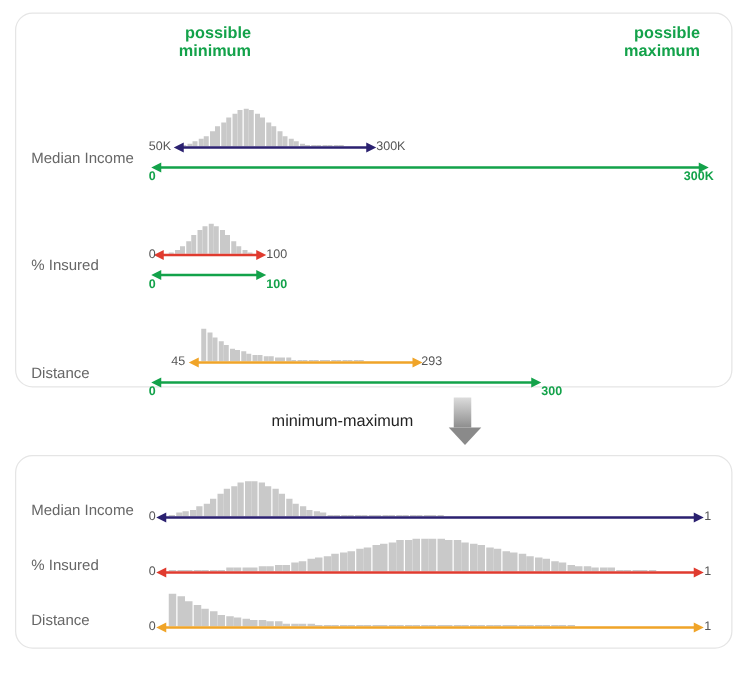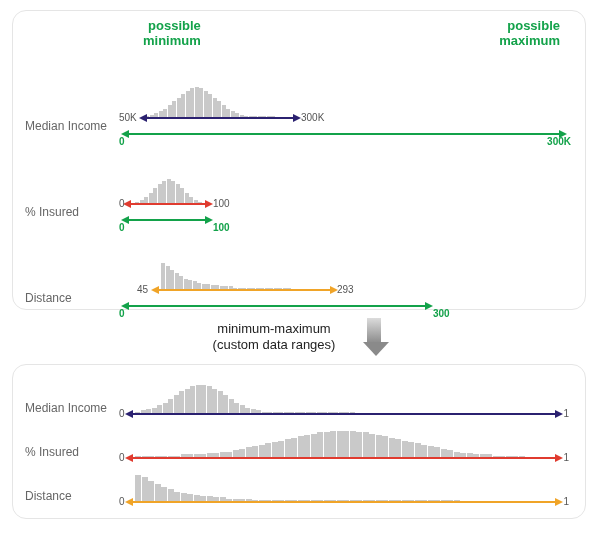--- a/index.html
+++ b/index.html
@@ -295,21 +295,20 @@
           <span class="endlabel greenlbl" style="left:312px; bottom:4px;">300</span>
         </div>
       </div>
 
     </div>
   </div>
 
   <div class="middle">
     <div class="caption">
       <div>minimum-maximum</div>
-      <div>(custom data ranges)</div>
     </div>
     <div class="bigarrow">
       <div class="shaft"></div>
       <div class="head"></div>
     </div>
   </div>
 
   <div class="panel bottom">
 
     <div class="row">

